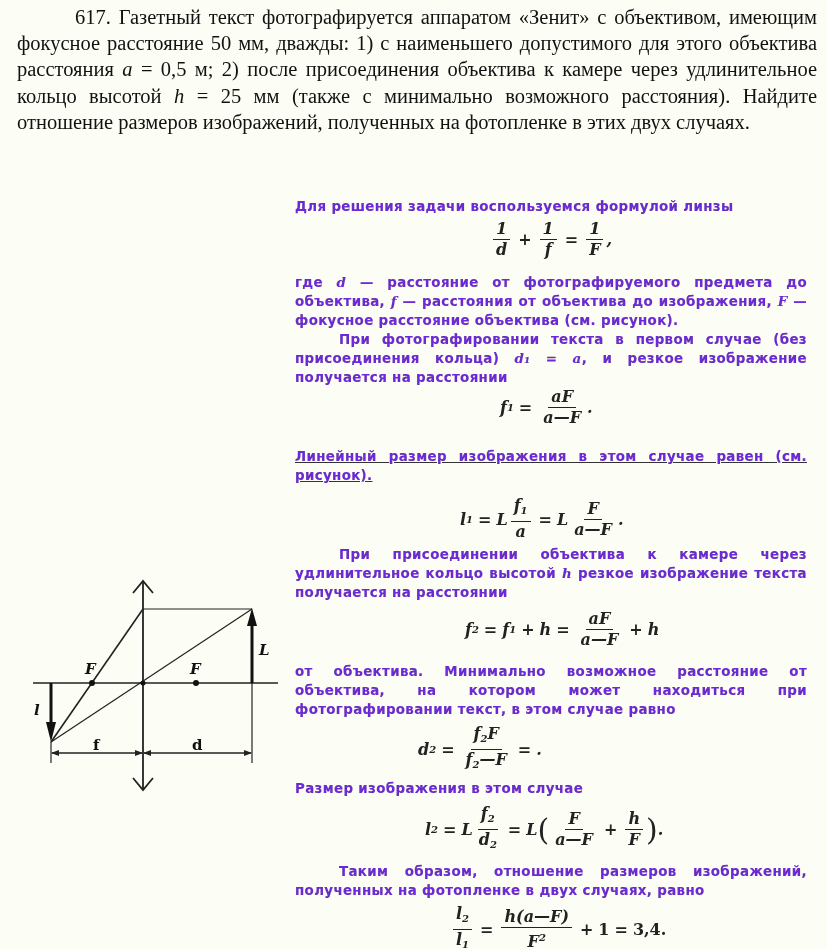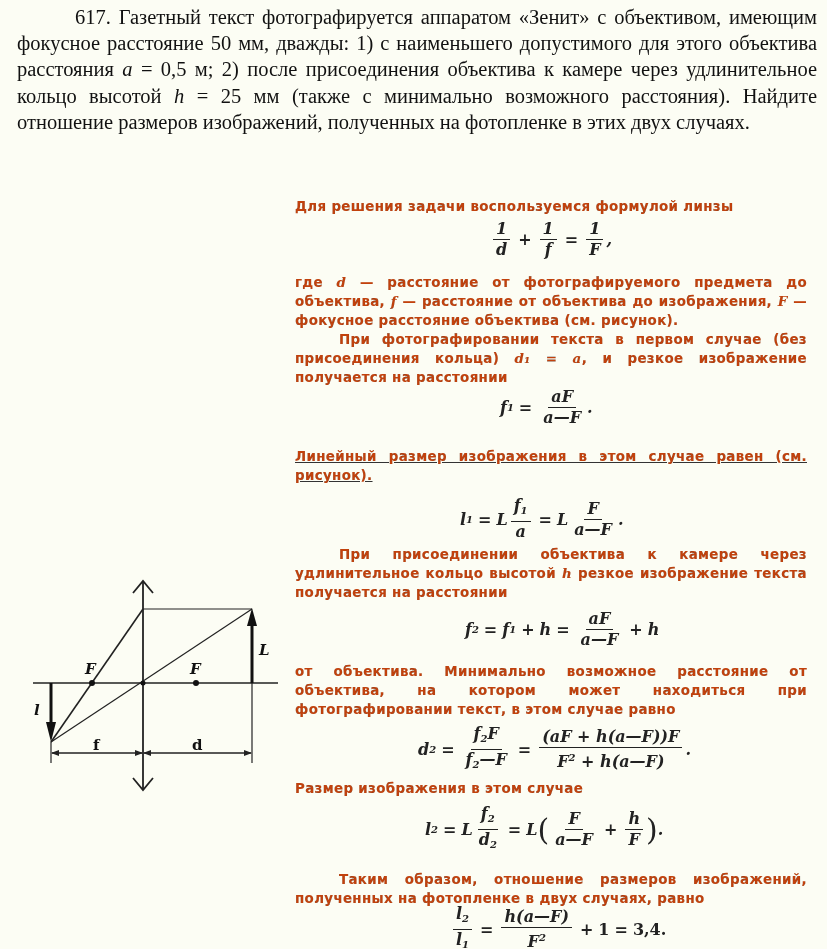--- a/index.html
+++ b/index.html
@@ -14,21 +14,21 @@
     font-size:20.5px; line-height:26.2px; color:#111;
     text-align:justify; text-align-last:left;
   }
   .problem .num { font-weight:normal; }
   .problem .indent { display:inline-block; width:58px; }
   .problem i { font-style:italic; }
 
   .sol {
     position:absolute; left:295px; width:512px;
     font-family:"DejaVu Sans", sans-serif;
-    font-size:13.4px; line-height:19px; color:#c2410c;
+    font-size:13.4px; line-height:19px; color:#6d28d9;
     text-align:justify; text-align-last:left;
     letter-spacing:0.35px; font-weight:bold;
     -webkit-text-stroke:0.1px #333;
   }
   .sol.nojust { text-align:left; }
   .sol .ind { display:inline-block; width:44px; }
   .sol i { font-family:"DejaVu Serif", serif; font-style:italic; }
 
   .formula {
     position:absolute; font-family:"DejaVu Serif", serif;
@@ -66,21 +66,21 @@
     </span>
   <span class="op">=</span>
   <span class="frac">
       <span class="n">1</span>
       <span class="d">F</span>
     </span>
   <span>,</span>
 </div>
 
 <div class="sol" style="top:273px;">
-  <span>где </span><i>d</i><span> — расстояние от фотографируемого предмета до объектива, </span><i>f</i><span> — расстояние от объектива до изображения, </span><i>F</i><span> — фокусное расстояние объектива (см. рисунок).</span>
+  <span>где </span><i>d</i><span> — расстояние от фотографируемого предмета до объектива, </span><i>f</i><span> — расстояния от объектива до изображения, </span><i>F</i><span> — фокусное расстояние объектива (см. рисунок).</span>
 </div>
 
 <div class="sol" style="top:330px;">
   <span class="ind"></span><span>При фотографировании текста в первом случае (без присоединения кольца) </span><i>d₁ = a</i><span>, и резкое изображение получается на расстоянии</span>
 </div>
 
 <div class="formula" style="left:500px; top:388px;">
   <span>f</span>
     <sub>1</sub>
   <span class="op">=</span>
@@ -136,24 +136,20 @@
 
 <div class="formula" style="left:418px; top:725px;">
   <span>d</span>
     <sub>2</sub>
   <span class="op">=</span>
   <span class="frac">
       <span class="n"><span>f</span><sub>2</sub><span>F</span></span>
       <span class="d"><span>f</span><sub>2</sub><span>—F</span></span>
     </span>
   <span class="op">=</span>
-  <span class="frac">
-      <span class="n">(aF + h(a—F))F</span>
-      <span class="d"><span>F</span><sup>2</sup><span> + h(a—F)</span></span>
-    </span>
   <span>.</span>
 </div>
 
 <div class="sol" style="top:779px;">Размер изображения в этом случае</div>
 
 <div class="formula" style="left:425px; top:805px;">
   <span>l</span>
     <sub>2</sub>
   <span class="op">=</span>
   <span>L</span>
@@ -170,21 +166,21 @@
     </span>
   <span class="op">+</span>
   <span class="frac">
       <span class="n">h</span>
       <span class="d">F</span>
     </span>
   <span class="big">)</span>
   <span>.</span>
 </div>
 
-<div class="sol" style="top:862px;margin-top:8px;">
+<div class="sol" style="top:862px;">
   <span class="ind"></span><span>Таким образом, отношение размеров изображений, полученных на фотопленке в двух случаях, равно</span>
 </div>
 
 <div class="formula" style="left:450px; top:905px;">
   <span class="frac">
       <span class="n"><span>l</span><sub>2</sub></span>
       <span class="d"><span>l</span><sub>1</sub></span>
     </span>
   <span class="op">=</span>
   <span class="frac">

